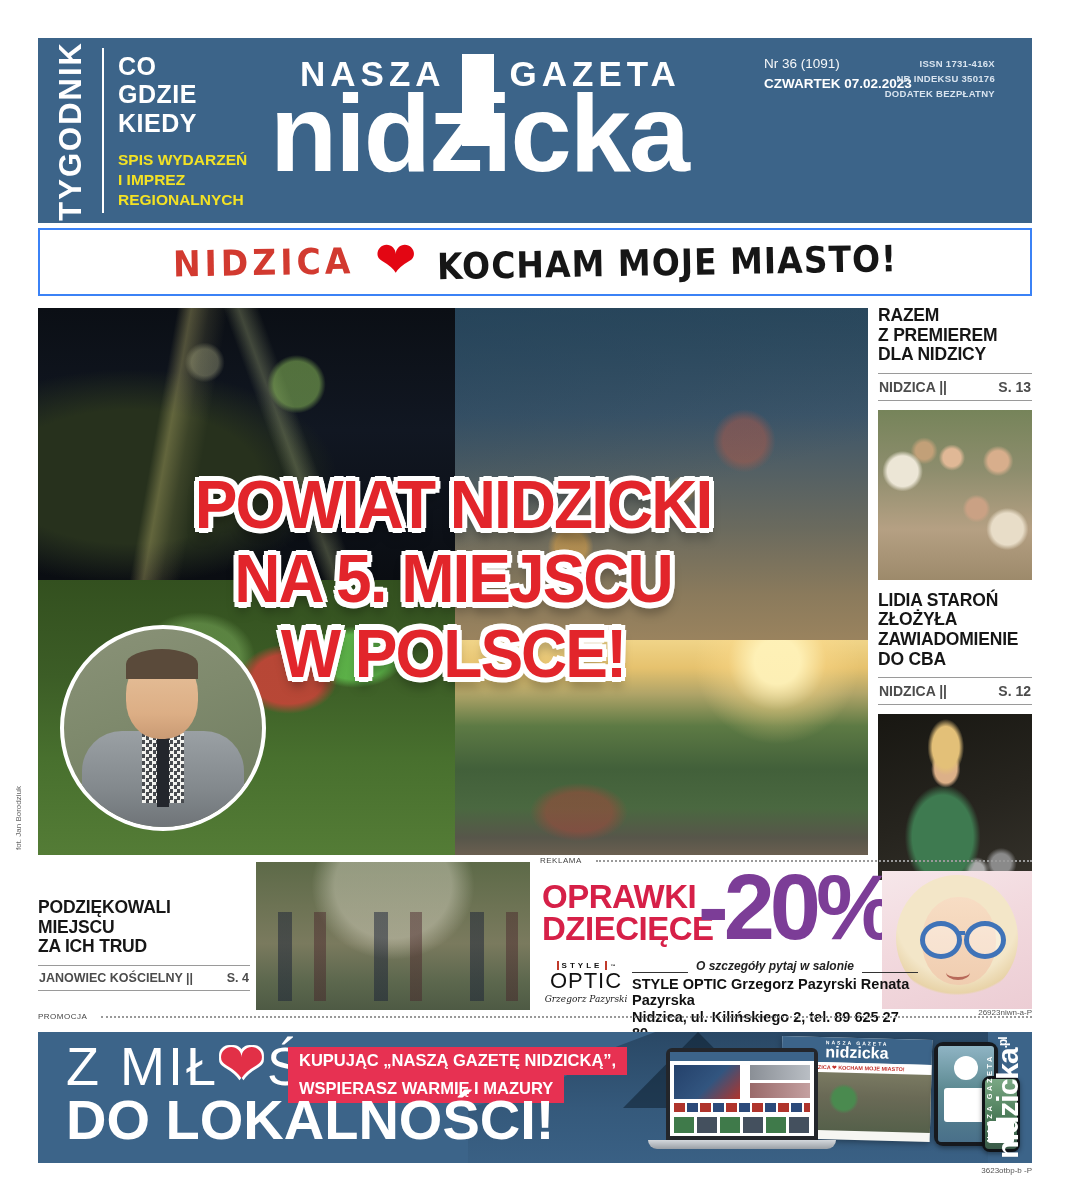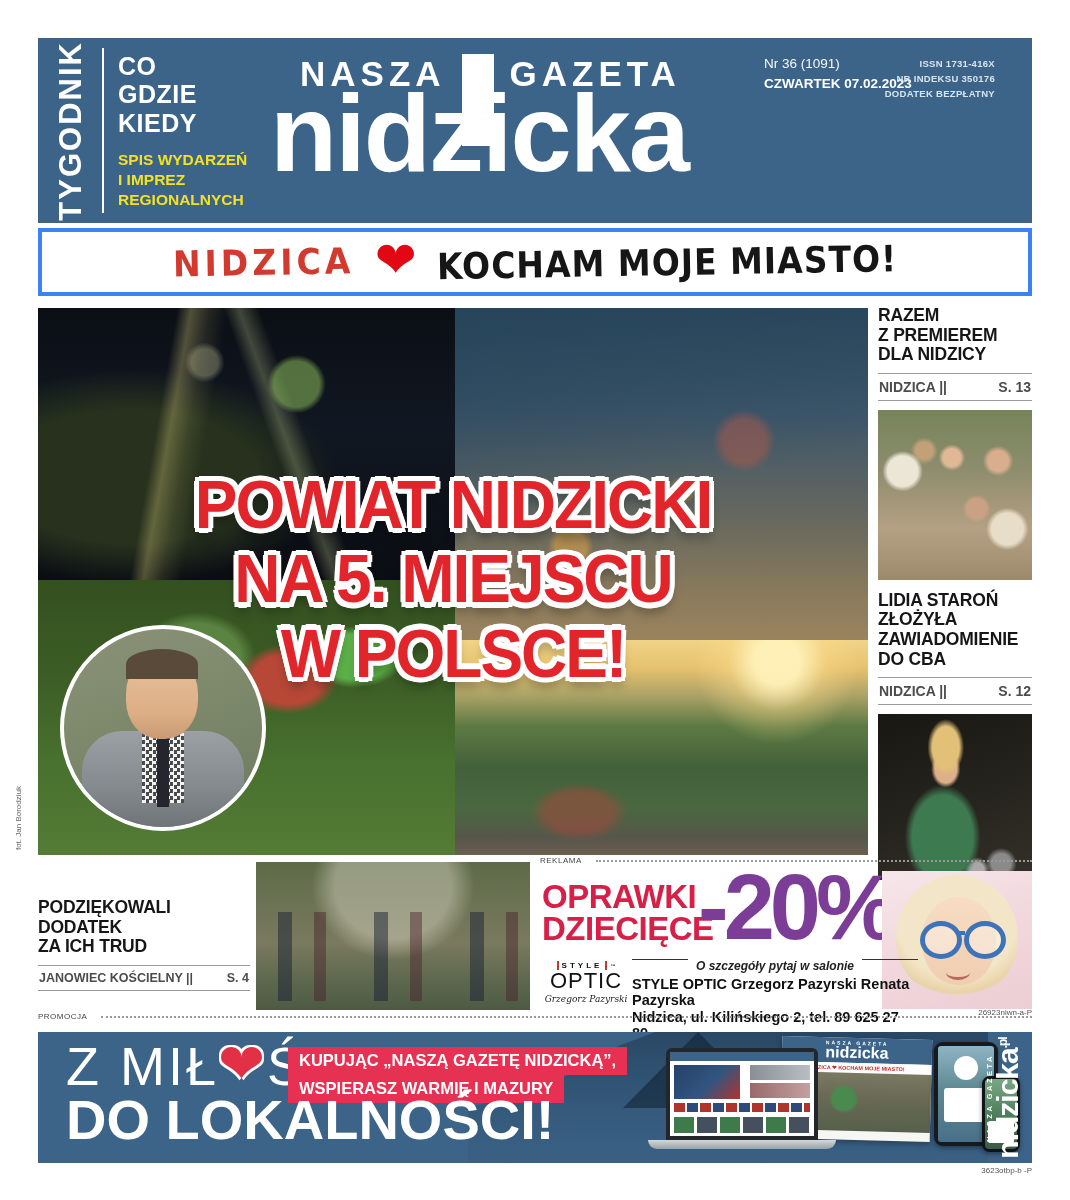--- a/index.html
+++ b/index.html
@@ -19,21 +19,21 @@
   .logo-bar{width:32px;height:92px;background:#fff;flex:none;margin-top:-2px;}
   .logo-name{position:absolute;left:232px;top:40px;color:#fff;font-weight:800;font-size:110px;letter-spacing:-2px;line-height:1;}
   .logo-tagline{position:absolute;left:250px;top:160px;width:560px;text-align:center;color:#e8f0f8;
                 font-size:15.5px;letter-spacing:1.2px;font-weight:400;}
   .issue{position:absolute;left:726px;top:16px;color:#fff;font-size:13.5px;line-height:1.5;}
   .issue .nr{font-weight:400;opacity:.95;}
   .issue .date{font-weight:700;}
   .legal{position:absolute;right:37px;top:18px;text-align:right;color:#d9e4ef;font-size:9.5px;font-weight:600;line-height:1.6;letter-spacing:.3px;}
 
   
-  .city-banner{position:absolute;left:38px;top:228px;width:994px;height:68px;background:#fff;border:4px solid #3b82f6;
+  .city-banner{position:absolute;left:38px;top:228px;width:994px;height:68px;background:#fff;border:2px solid #3b82f6;
                box-sizing:border-box;display:flex;align-items:center;justify-content:center;gap:20px;}
   .cb-city{font-family:"DejaVu Sans",sans-serif;font-weight:700;font-size:33px;color:#d23a30;letter-spacing:4px;transform:rotate(-1deg) scaleY(1.08);}
   .cb-heart{font-size:50px;color:#e30613;line-height:1;margin-top:-4px;}
   .cb-slogan{font-family:"DejaVu Sans",sans-serif;font-weight:700;font-size:33px;color:#161616;letter-spacing:1px;transform:rotate(-1deg) scaleY(1.1);}
 
   
   .collage{position:absolute;left:38px;top:308px;width:830px;height:547px;overflow:hidden;}
   .ph{position:absolute;}
   .ph-night{left:0;top:0;width:417px;height:272px;background:
     radial-gradient(circle at 62% 28%, rgba(140,190,90,.55) 0 7%, transparent 9%),
@@ -121,21 +121,21 @@
   .ad-body{position:relative;height:140px;margin-top:4px;}
   .ad-product{position:absolute;left:2px;top:12px;color:#d62048;font-weight:800;font-size:33px;line-height:.97;letter-spacing:-.5px;}
   .ad-discount{position:absolute;left:158px;top:-14px;color:#7c3d97;font-weight:800;font-size:92px;letter-spacing:-5px;}
   .ad-logo{position:absolute;left:4px;top:92px;width:84px;text-align:center;color:#111;}
   .al-top{display:flex;align-items:center;justify-content:center;gap:3px;font-size:8px;font-weight:700;letter-spacing:3px;}
   .al-bar{width:2px;height:9px;background:#c0392b;}
   .al-tm{font-size:5px;letter-spacing:0;}
   .al-name{font-size:22px;font-weight:400;letter-spacing:1px;line-height:1;}
   .al-sign{font-family:"DejaVu Serif",serif;font-style:italic;font-size:9px;margin-top:2px;color:#222;}
   .ad-center{position:absolute;left:92px;top:90px;width:286px;}
-  .ad-prompt{display:flex;align-items:flex-start;gap:8px;font-size:12px;font-style:italic;font-weight:600;color:#222;}
+  .ad-prompt{display:flex;align-items:flex-end;gap:8px;font-size:12px;font-style:italic;font-weight:600;color:#222;}
   .dashline{flex:1;border-top:1.5px solid #333;height:0;}
   .ad-store{font-size:14.5px;font-weight:800;color:#111;margin-top:3px;}
   .ad-addr{font-size:14.5px;font-weight:800;color:#111;margin-top:1px;}
   .ad-girl{position:absolute;right:0;top:2px;width:150px;height:138px;overflow:hidden;
            background:linear-gradient(160deg,#f6e7ea 0%,#f2d9de 45%,#eccdd4 100%);}
   .girl-hair{position:absolute;left:14px;top:4px;width:122px;height:126px;border-radius:50%;
              background:radial-gradient(circle at 50% 32%, #f3e6c8 0 58%, #e8d3a8 74%, transparent 76%);}
   .girl-face{position:absolute;left:40px;top:26px;width:74px;height:88px;border-radius:48%;
              background:linear-gradient(180deg,#f7ddc4,#f0cdb0);}
   .g-lens{position:absolute;top:50px;width:32px;height:28px;border:5px solid #3f73b8;border-radius:50%;background:rgba(255,255,255,.35);}
@@ -283,21 +283,21 @@
     <div class="rc-meta">
       <span>NIDZICA ||</span>
       <span>S. 12</span>
     </div>
     <div class="rc-photo2"></div>
   </div>
 
   <div class="bottom-left">
     <div class="rc-title">
       <div>PODZIĘKOWALI</div>
-      <div>DODATEK</div>
+      <div>MIEJSCU</div>
       <div>ZA ICH TRUD</div>
     </div>
     <div class="rc-meta bl-meta">
       <span>JANOWIEC KOŚCIELNY ||</span>
       <span>S. 4</span>
     </div>
   </div>
   <div class="bottom-photo"></div>
 
   <div class="ad">

